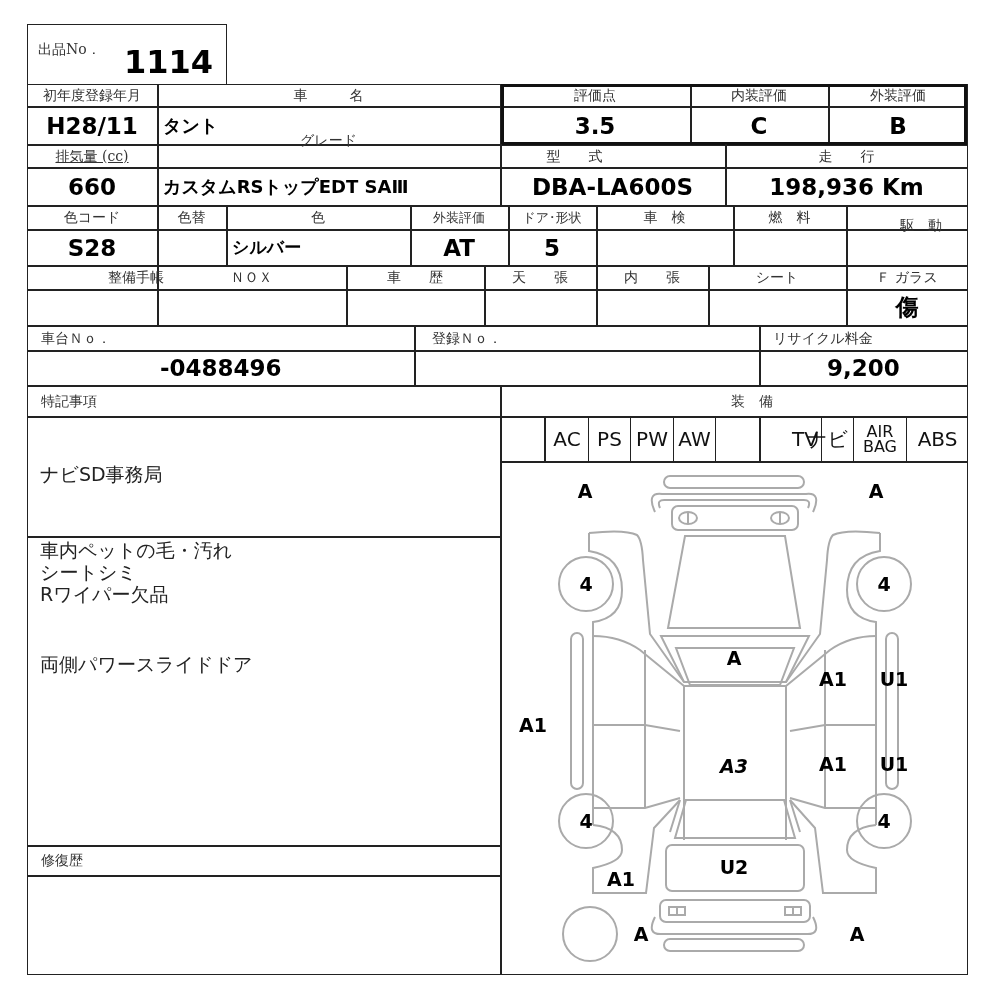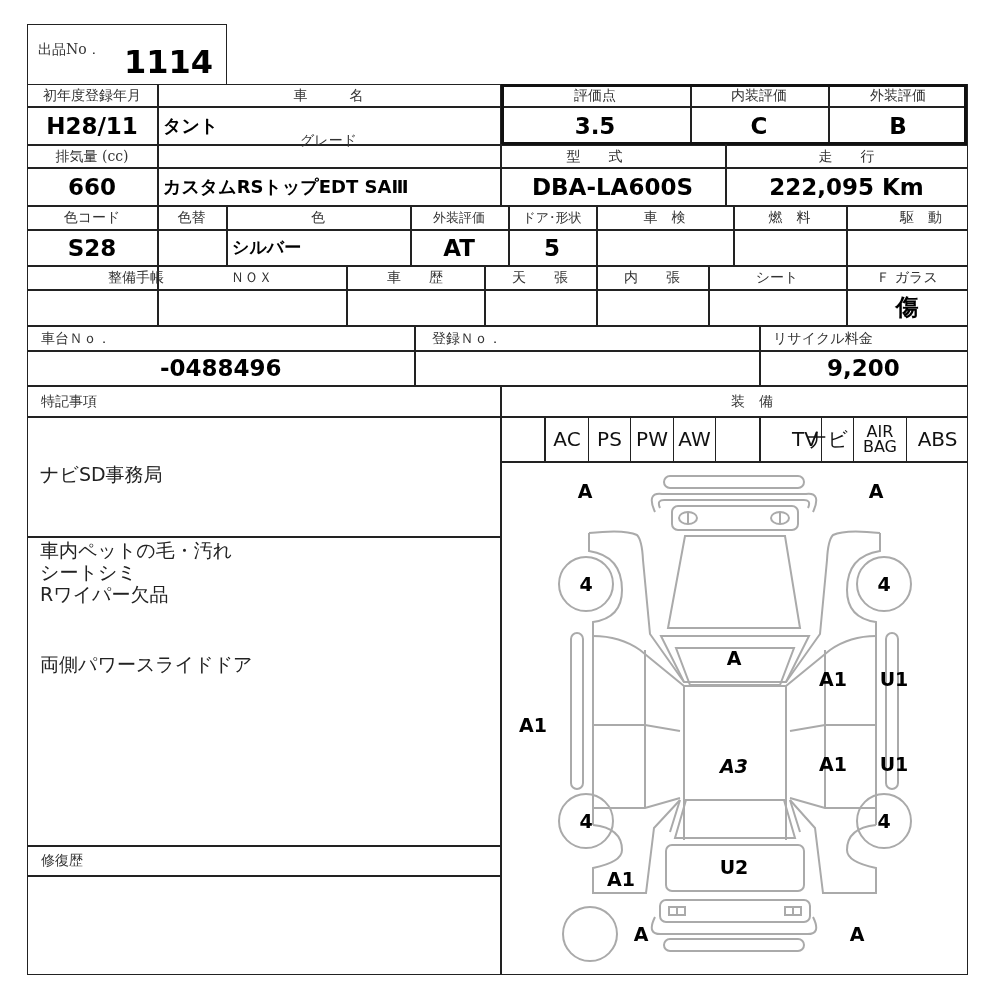--- a/index.html
+++ b/index.html
@@ -50,48 +50,48 @@
 <div class="val" style="left:500px;top:107px;width:190px;height:37px;">3.5</div>
 <div class="val" style="left:690px;top:107px;width:138px;height:37px;">C</div>
 <div class="val" style="left:828px;top:107px;width:140px;height:37px;">B</div>
 
 <div class="hline" style="left:27px;top:167px;width:941px;"></div>
 <div class="hline" style="left:27px;top:205px;width:941px;"></div>
 <div class="vline" style="left:157px;top:144px;height:61px;"></div>
 <div class="vline" style="left:500px;top:144px;height:61px;"></div>
 <div class="vline" style="left:725px;top:144px;height:61px;"></div>
 
-<div class="lbl" style="left:27px;top:146px;width:130px;height:21px;">排気量 (cc)</div>
+<div class="lbl" style="left:27px;top:146px;width:130px;height:21px;text-decoration:underline;">排気量 (cc)</div>
 <div class="lbl" style="left:157px;top:130px;width:343px;height:21px;">グレード</div>
-<div class="lbl" style="left:500px;top:146px;width:189px;height:21px;">型　　式</div>
+<div class="lbl" style="left:480px;top:146px;width:189px;height:21px;">型　　式</div>
 <div class="lbl" style="left:725px;top:146px;width:243px;height:21px;">走　　行</div>
 
 <div class="val" style="left:27px;top:168px;width:130px;height:37px;">660</div>
 <div class="val left" style="left:157px;top:168px;width:343px;height:37px;">カスタムRSトップEDT SAⅢ</div>
 <div class="val" style="left:500px;top:168px;width:225px;height:37px;">DBA-LA600S</div>
-<div class="val" style="left:725px;top:168px;width:243px;height:37px;">222,095 Km</div>
+<div class="val" style="left:725px;top:168px;width:243px;height:37px;">198,936 Km</div>
 
 <div class="hline" style="left:27px;top:229px;width:941px;"></div>
 <div class="hline" style="left:27px;top:265px;width:941px;"></div>
 <div class="vline" style="left:157px;top:205px;height:60px;"></div>
 <div class="vline" style="left:226px;top:205px;height:60px;"></div>
 <div class="vline" style="left:410px;top:205px;height:60px;"></div>
 <div class="vline" style="left:508px;top:205px;height:60px;"></div>
 <div class="vline" style="left:596px;top:205px;height:60px;"></div>
 <div class="vline" style="left:733px;top:205px;height:60px;"></div>
 <div class="vline" style="left:846px;top:205px;height:60px;"></div>
 
 <div class="lbl" style="left:27px;top:206px;width:130px;height:23px;">色コード</div>
 <div class="lbl" style="left:157px;top:206px;width:69px;height:23px;">色替</div>
 <div class="lbl" style="left:226px;top:206px;width:184px;height:23px;">色</div>
 <div class="lbl" style="left:410px;top:206px;width:98px;height:23px;font-size:13px;">外装評価</div>
 <div class="lbl" style="left:508px;top:206px;width:88px;height:23px;font-size:13px;">ドア･形状</div>
 <div class="lbl" style="left:596px;top:206px;width:137px;height:23px;">車　検</div>
 <div class="lbl" style="left:733px;top:206px;width:113px;height:23px;">燃　料</div>
-<div class="lbl" style="left:846px;top:206px;width:122px;height:23px;padding-left:28px;">駆　動</div>
+<div class="lbl" style="left:846px;top:214px;width:122px;height:23px;padding-left:28px;">駆　動</div>
 
 <div class="val" style="left:27px;top:230px;width:130px;height:35px;">S28</div>
 <div class="val" style="left:157px;top:230px;width:69px;height:35px;"></div>
 <div class="val left" style="left:226px;top:230px;width:184px;height:35px;font-size:17px;">シルバー</div>
 <div class="val" style="left:410px;top:230px;width:98px;height:35px;">AT</div>
 <div class="val" style="left:508px;top:230px;width:88px;height:35px;">5</div>
 <div class="val" style="left:596px;top:230px;width:137px;height:35px;"></div>
 <div class="val" style="left:733px;top:230px;width:113px;height:35px;"></div>
 <div class="val" style="left:846px;top:230px;width:122px;height:35px;"></div>
 

